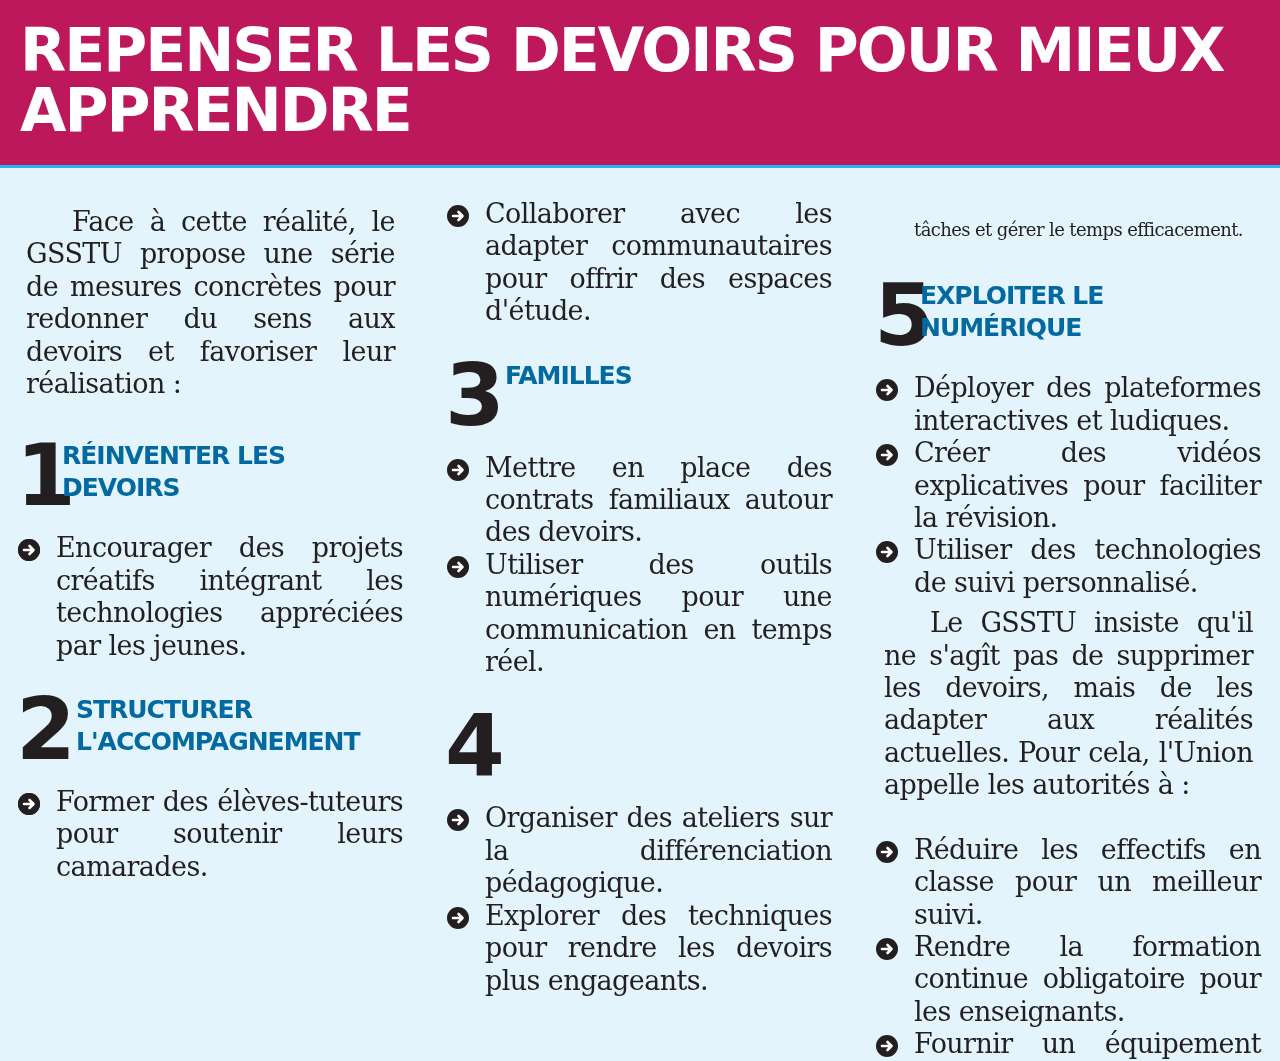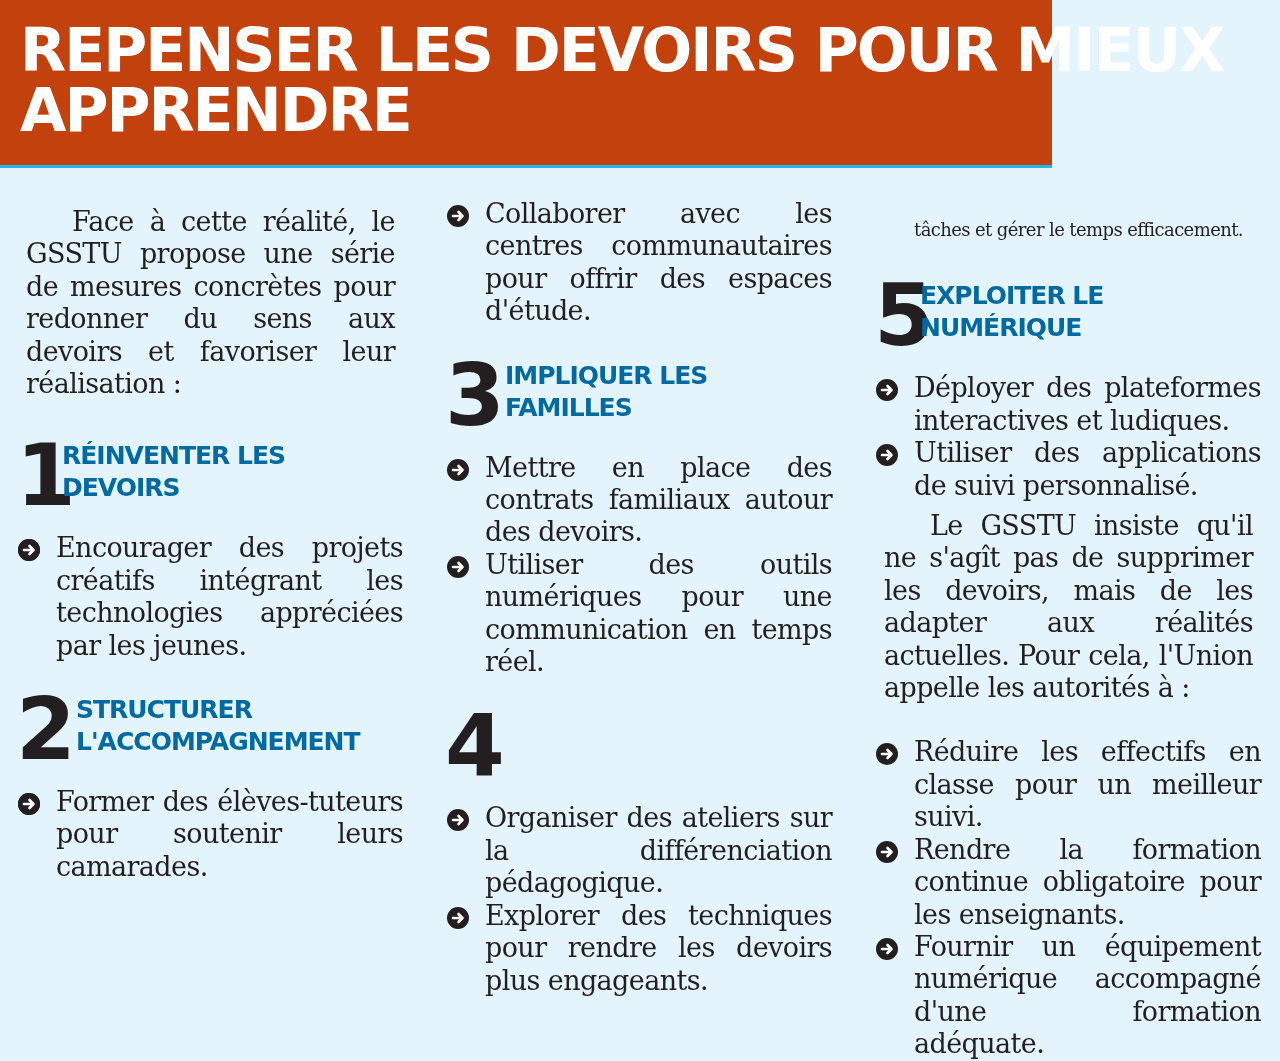--- a/index.html
+++ b/index.html
@@ -1,17 +1,17 @@
 <!DOCTYPE html>
 <html><head>
 <meta charset="utf-8">
 <style>
   html, body { margin:0; padding:0; }
   body { width:1280px; height:1061px; position:relative; overflow:hidden; background:#e3f4fc; font-family:"DejaVu Serif", serif; color:#231f20; }
-  .header { position:absolute; left:0; top:0; width:1052px; height:165px; background:#c2410c; border-bottom:3px solid #1fb8f0; }
+  .header { position:absolute; left:0; top:0; width:1280px; height:165px; background:#be185d; border-bottom:3px solid #1fb8f0; }
   .header h1 { position:absolute; left:20px; top:20px; margin:0; width:1240px; font-family:"DejaVu Sans", sans-serif; font-weight:bold; font-size:60px; line-height:60px; color:#ffffff; letter-spacing:-2px; }
   .col { position:absolute; top:198px; width:385px; }
   .col1 { left:18px; }
   .col2 { left:447px; }
   .col3 { left:876px; }
   p.para { margin:8px; font-size:27px; line-height:32.4px; text-align:justify; text-indent:46px; letter-spacing:-0.6px; }
   .cont { margin:16px 0 0 38px; font-size:18px; line-height:32.4px; text-align:justify; letter-spacing:-0.6px; }
   ul.bullets { list-style:none; margin:0; padding:0; }
   ul.bullets li { position:relative; padding-left:38px; font-size:27px; line-height:32.4px; text-align:justify; letter-spacing:-0.6px; }
   .bullet-icon { position:absolute; left:0; top:7px; width:22px; height:22px; border-radius:50%; background:#231f20; }
@@ -71,27 +71,26 @@
         </span><span>Former des élèves-tuteurs pour soutenir leurs camarades.</span></li>
   </ul>
 </div>
 
 <div class="col col2">
   <ul class="bullets">
     <li><span class="bullet-icon">
           <svg width="16" height="16" viewBox="0 0 16 16">
             <path d="M3 8 H12 M8.5 4 L12.5 8 L8.5 12" stroke="#ffffff" stroke-width="2.6" fill="none" stroke-linecap="round" stroke-linejoin="round"></path>
           </svg>
-        </span><span>Collaborer avec les centres communautaires pour offrir des espaces d'étude.</span></li>
+        </span><span>Collaborer avec les adapter communautaires pour offrir des espaces d'étude.</span></li>
   </ul>
 
   <div class="section-head" style="margin-top:30px;">
     <div class="section-num">3</div>
     <div class="section-title wide">
-      <div>IMPLIQUER LES</div>
       <div>FAMILLES</div>
     </div>
   </div>
   <ul class="bullets">
     <li><span class="bullet-icon">
           <svg width="16" height="16" viewBox="0 0 16 16">
             <path d="M3 8 H12 M8.5 4 L12.5 8 L8.5 12" stroke="#ffffff" stroke-width="2.6" fill="none" stroke-linecap="round" stroke-linejoin="round"></path>
           </svg>
         </span><span>Mettre en place des contrats familiaux autour des devoirs.</span></li>
     <li><span class="bullet-icon">
@@ -132,21 +131,26 @@
   <ul class="bullets">
     <li><span class="bullet-icon">
           <svg width="16" height="16" viewBox="0 0 16 16">
             <path d="M3 8 H12 M8.5 4 L12.5 8 L8.5 12" stroke="#ffffff" stroke-width="2.6" fill="none" stroke-linecap="round" stroke-linejoin="round"></path>
           </svg>
         </span><span>Déployer des plateformes interactives et ludiques.</span></li>
     <li><span class="bullet-icon">
           <svg width="16" height="16" viewBox="0 0 16 16">
             <path d="M3 8 H12 M8.5 4 L12.5 8 L8.5 12" stroke="#ffffff" stroke-width="2.6" fill="none" stroke-linecap="round" stroke-linejoin="round"></path>
           </svg>
-        </span><span>Utiliser des applications de suivi personnalisé.</span></li>
+        </span><span>Créer des vidéos explicatives pour faciliter la révision.</span></li>
+    <li><span class="bullet-icon">
+          <svg width="16" height="16" viewBox="0 0 16 16">
+            <path d="M3 8 H12 M8.5 4 L12.5 8 L8.5 12" stroke="#ffffff" stroke-width="2.6" fill="none" stroke-linecap="round" stroke-linejoin="round"></path>
+          </svg>
+        </span><span>Utiliser des technologies de suivi personnalisé.</span></li>
   </ul>
   <p class="para" style="margin-bottom:32px;">Le GSSTU insiste qu'il ne s'agît pas de supprimer les devoirs, mais de les adapter aux réalités actuelles. Pour cela, l'Union appelle les autorités à :</p>
   <ul class="bullets">
     <li><span class="bullet-icon">
           <svg width="16" height="16" viewBox="0 0 16 16">
             <path d="M3 8 H12 M8.5 4 L12.5 8 L8.5 12" stroke="#ffffff" stroke-width="2.6" fill="none" stroke-linecap="round" stroke-linejoin="round"></path>
           </svg>
         </span><span>Réduire les effectifs en classe pour un meilleur suivi.</span></li>
     <li><span class="bullet-icon">
           <svg width="16" height="16" viewBox="0 0 16 16">

